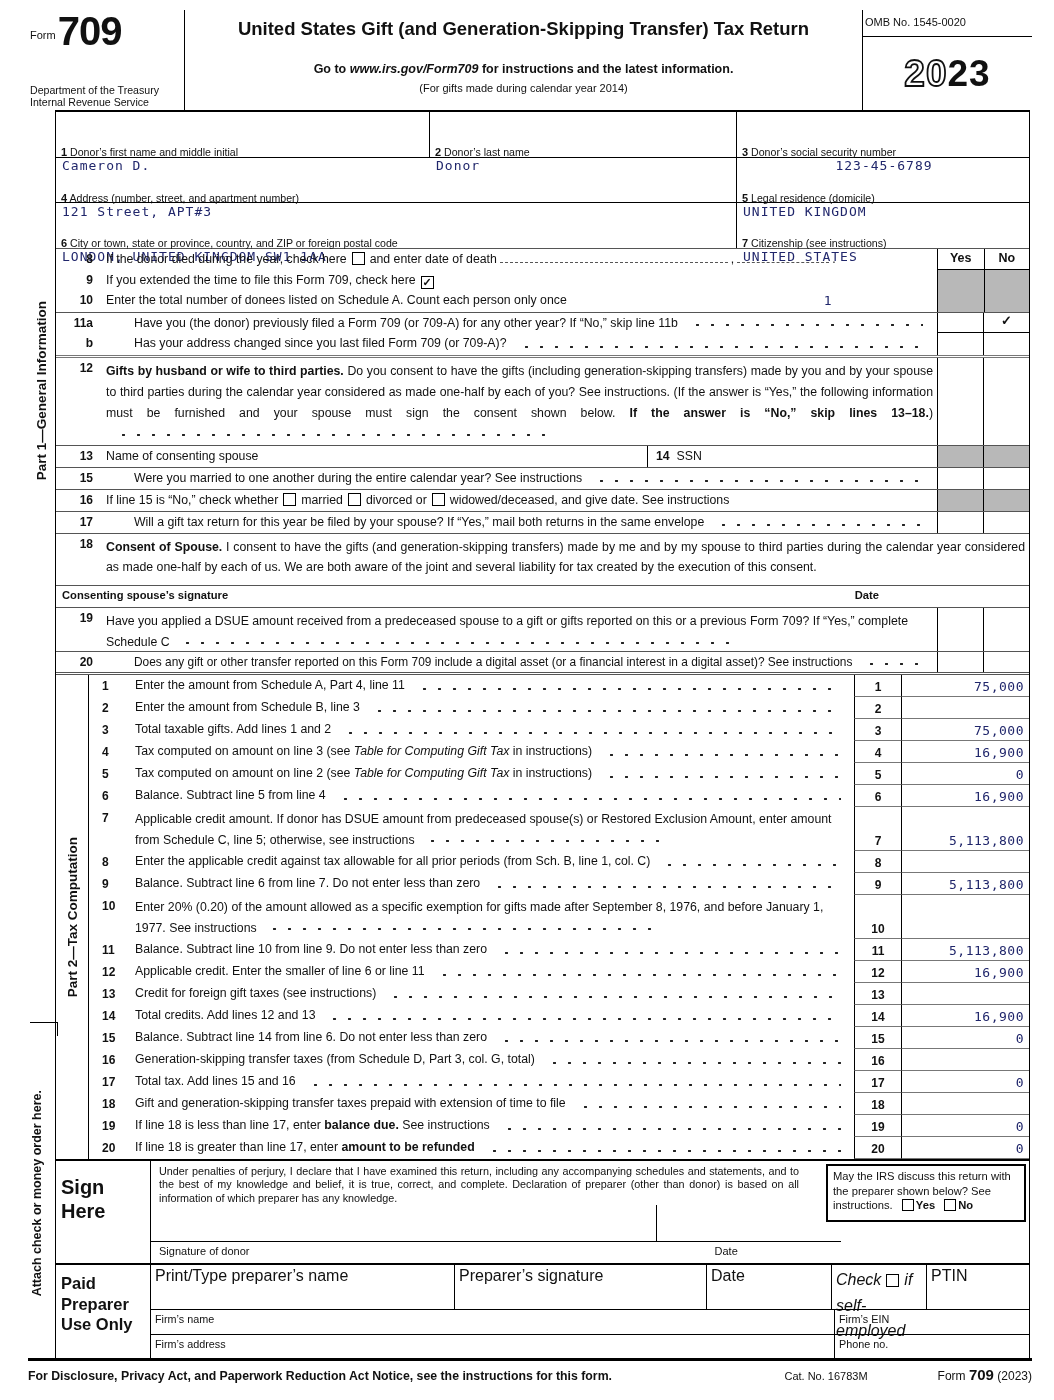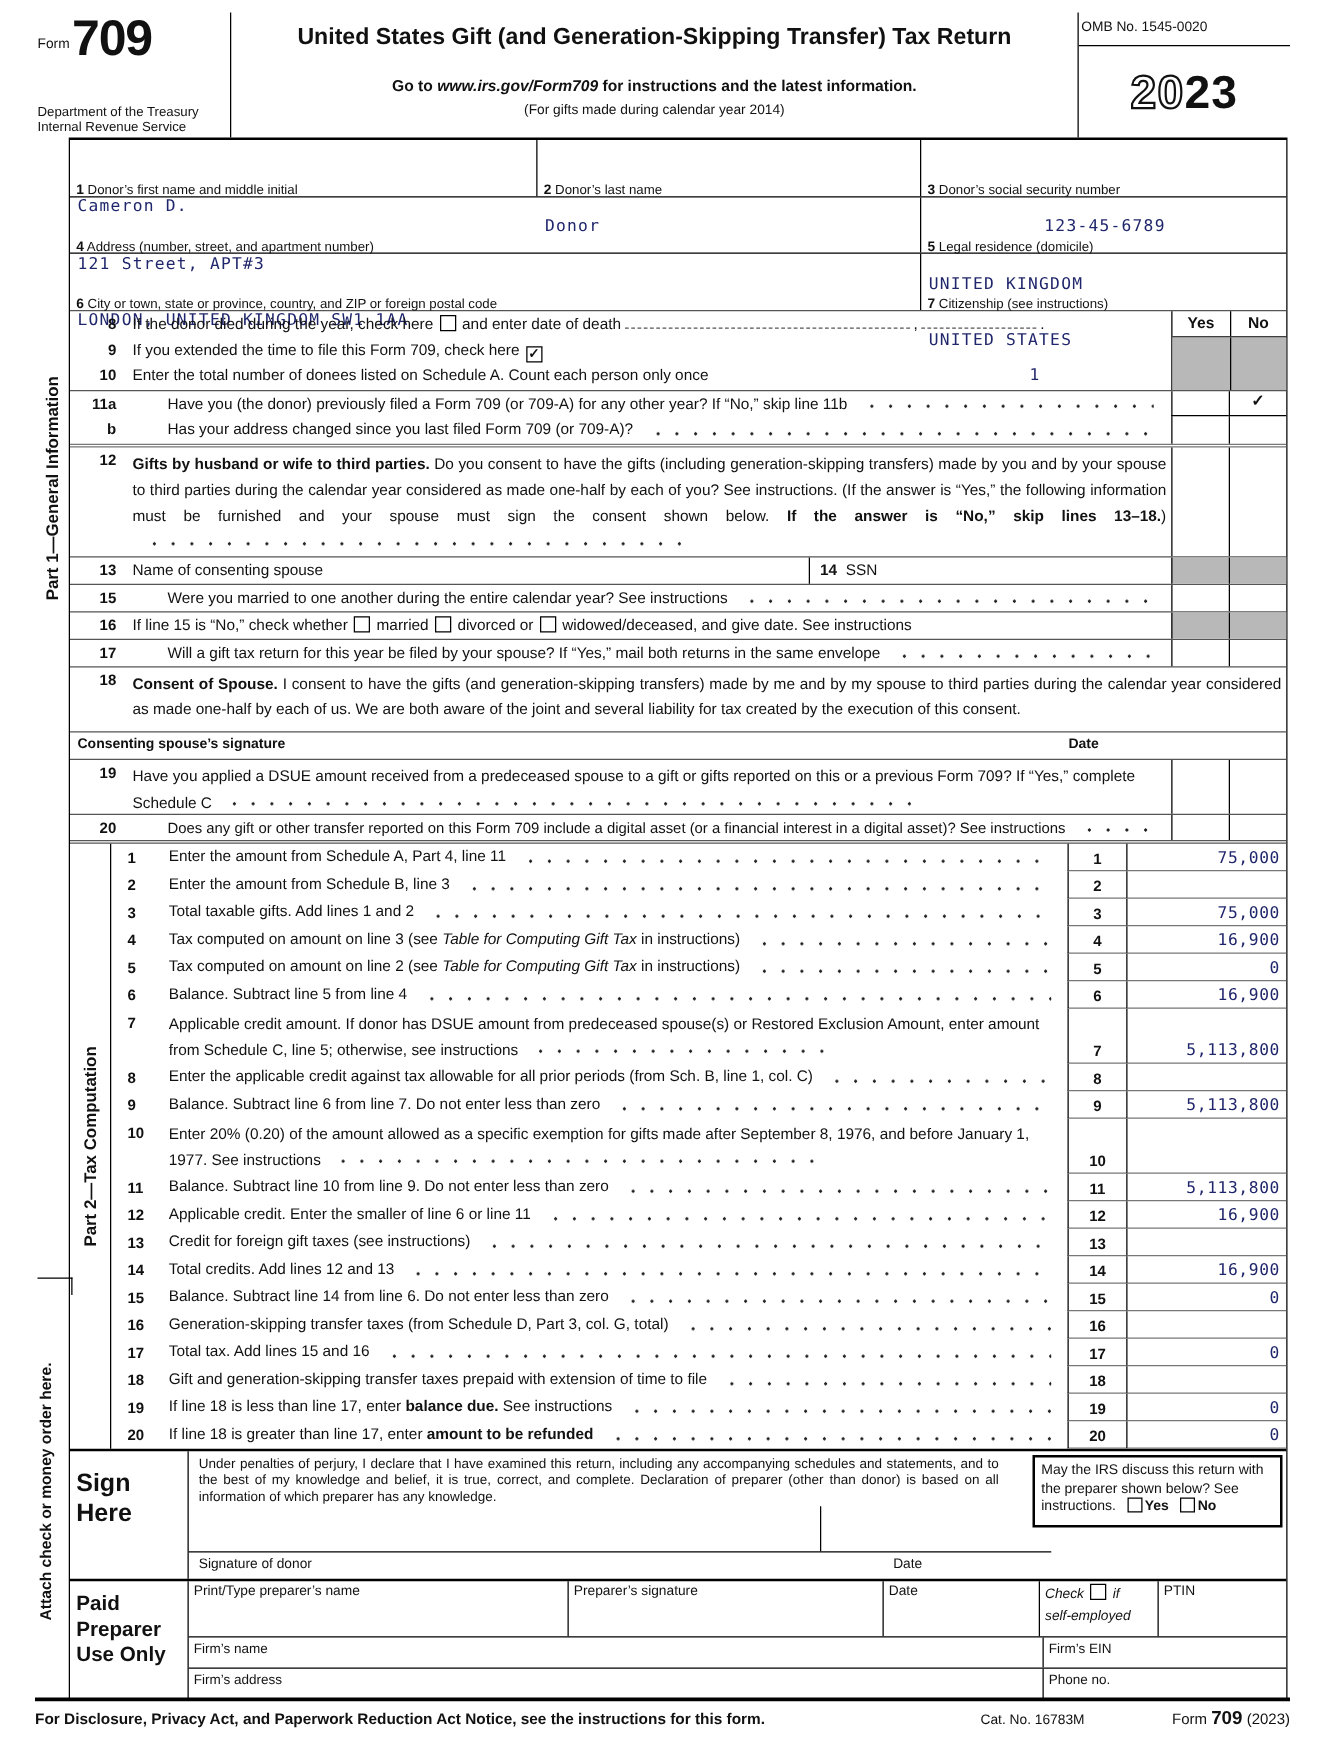--- a/index.html
+++ b/index.html
@@ -25,21 +25,21 @@
   .omb { font-size:11px; text-align:left; padding:6px 2px 8px 2px; border-bottom:1.2px solid #000; }
   .year { flex:1; display:flex; align-items:center; justify-content:center; font-size:37px; font-weight:900; letter-spacing:1px; }
   .y20 { color:#fff; -webkit-text-stroke:1.8px #111; }
 
   
   .main { position:absolute; left:55px; top:110px; width:975px; border:1.8px solid #000; border-top:2.6px solid #000; }
 
   
   .frow { display:flex; border-bottom:1.1px solid #000; }
   .fcell { padding:2px 4px 2px 5px; display:flex; flex-direction:column; }
-  .fcell + .fcell { border-left:1.1px solid #000;gap:16px; }
+  .fcell + .fcell { border-left:1.1px solid #000; }
   .flab { font-size:10.6px;margin-top:32px; }
   .flab .n { font-weight:bold; font-size:11px; }
   .fval { margin-top:auto; padding:0 0 2px 1px; }
 
   
   .p1row { display:flex; }
   .p1c { flex:1; display:flex; min-width:0; }
   .p1num { width:50px; text-align:right; padding:3px 13px 0 0; font-weight:bold; font-size:12px; flex:none; }
   .p1txt { font-size:12.3px; padding-top:3px; }
   .rowflex { flex:1; display:flex; min-width:0; padding-right:6px; }
@@ -100,21 +100,21 @@
   .sigdate { margin-left:465px; }
   .sigtick { position:absolute; left:505px; bottom:22px; height:36px; border-left:1.1px solid #000; }
   .irsbox { position:absolute; right:3px; top:3px; width:200px; height:58px; border:2.5px solid #000;
             font-size:11.2px; line-height:1.3; padding:3px 5px; }
   .irsbox .cb { width:12px; height:12px; margin:0 2px 0 6px; }
 
   .paid { display:flex; border-top:2px solid #000; }
   .paidlab { width:95px; border-right:1.4px solid #000; font-size:16.5px; font-weight:bold; line-height:1.25; padding:8px 2px 0 5px; }
   .paidcols { flex:1; display:flex; flex-direction:column; min-width:0; }
   .prow1 { display:flex; height:44px; }
-  .prow1 > div { padding:2px 4px; font-size:11px; }
+  .prow1 > div { padding:2px 4px; font-size:16px; }
   .prow1 > div + div { border-left:1.1px solid #000; }
   .prow { display:flex; height:25px; border-top:1.1px solid #000; }
   .prow > div { padding:3px 4px; font-size:10.8px; }
   .prow .r { width:195px; border-left:1.1px solid #000; flex:none; }
   .prow .l { flex:1; }
 
   
   .footer { position:absolute; left:28px; top:1358px; width:1004px; border-top:3px solid #000;
             padding-top:5px; display:flex; align-items:baseline; font-size:12.3px; }
   .cat { margin-left:auto; font-size:11px; }

